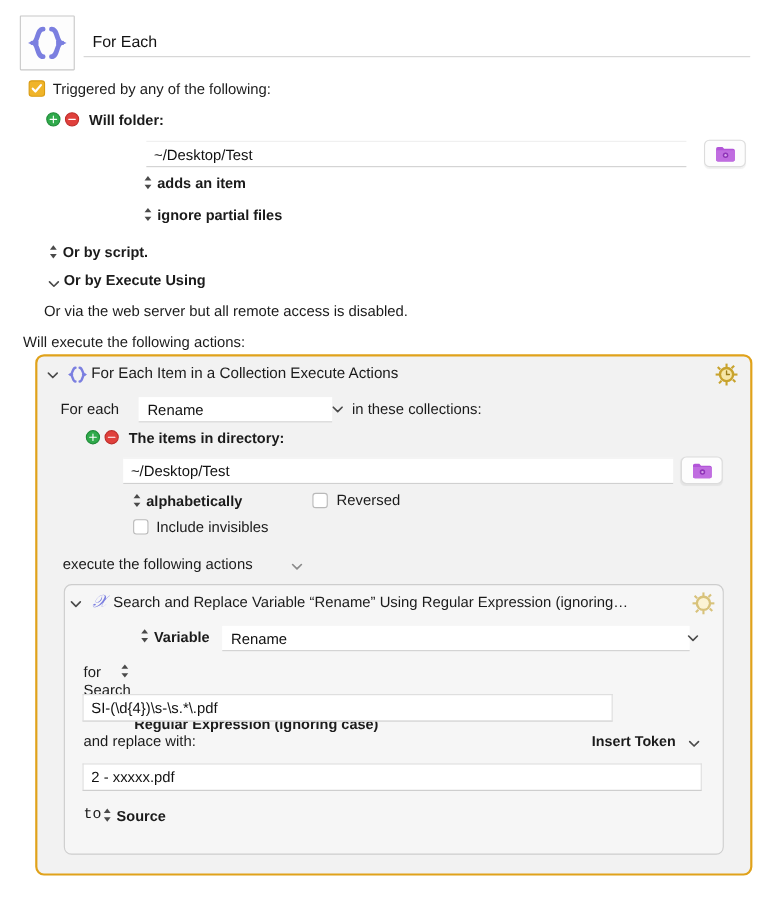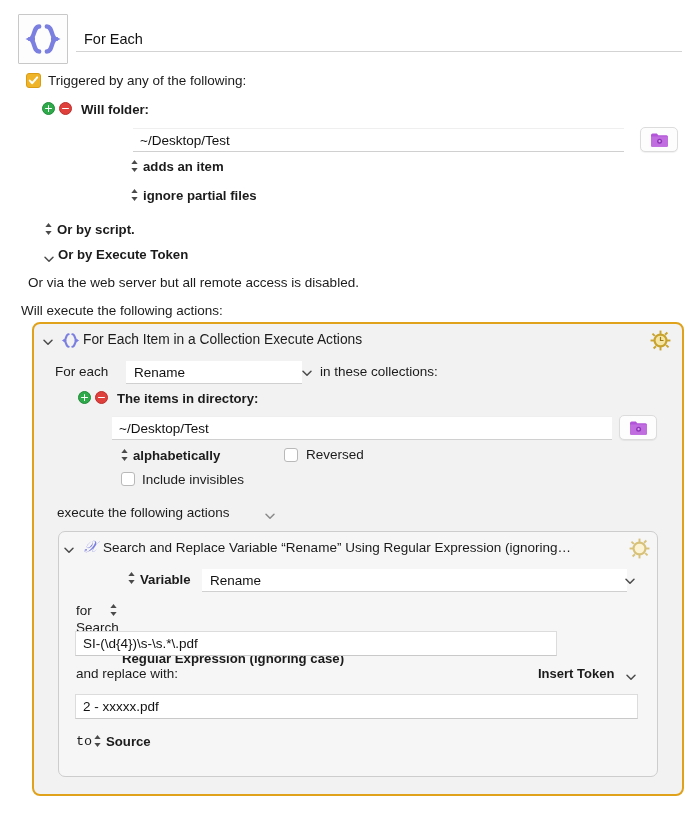--- a/index.html
+++ b/index.html
@@ -168,23 +168,23 @@
       <path d="M4.5 13 L7.6 9 L1.4 9 Z" fill="#4a4a4a"></path>
     </svg>
 </div>
 <div class="tb" style="left:57px; top:222px;">Or by script.</div>
 
 <div class="chev" style="left:43px; top:251px;">
   <svg width="12" height="12" viewBox="0 0 12 12">
       <path d="M2 4.2 L6 8.2 L10 4.2" fill="none" stroke="#4a4a4a" stroke-width="1.5" stroke-linecap="round" stroke-linejoin="round"></path>
     </svg>
 </div>
-<div class="tb" style="left:58px; top:247px;">Or by Execute Token</div>
-
-<div class="t" style="left:28px; top:275px;text-align:right;">Or via the web server but all remote access is disabled.</div>
+<div class="tb" style="left:58px; top:247px;">Or by Execute Using</div>
+
+<div class="t" style="left:40px; top:275px;text-align:right;">Or via the web server but all remote access is disabled.</div>
 
 <div class="t" style="left:21px; top:303px;">Will execute the following actions:</div>
 
 <div class="action-outer"></div>
 
 <div class="chev" style="left:42px; top:334px;">
   <svg width="12" height="12" viewBox="0 0 12 12">
       <path d="M2 4.2 L6 8.2 L10 4.2" fill="none" stroke="#4a4a4a" stroke-width="1.5" stroke-linecap="round" stroke-linejoin="round"></path>
     </svg>
 </div>

